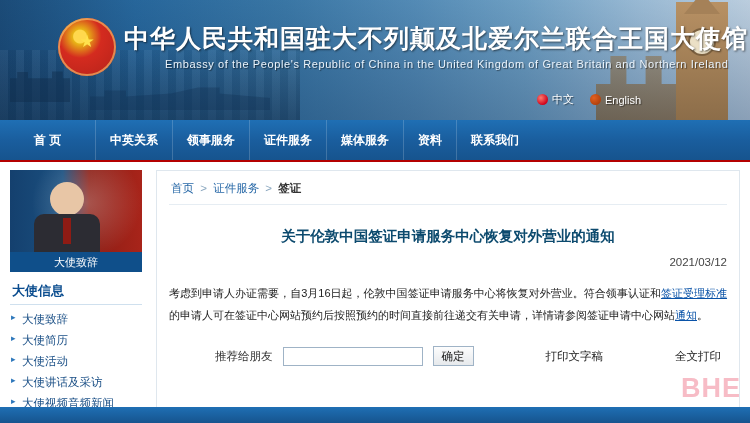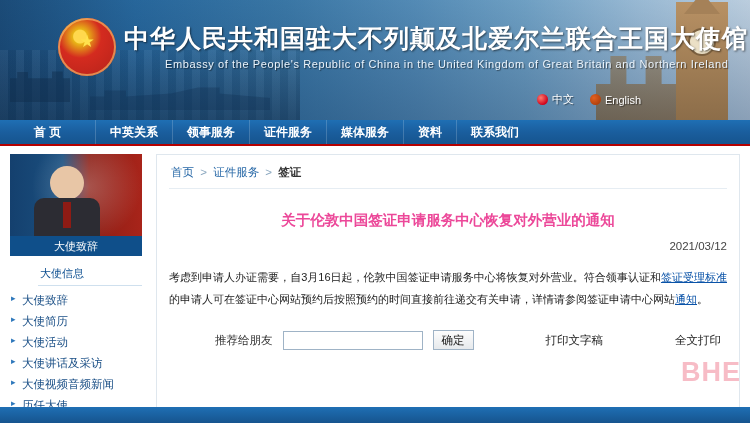--- a/index.html
+++ b/index.html
@@ -89,21 +89,21 @@
   }
   .lang .item{ display:flex; align-items:center; gap:4px; cursor:pointer; }
   .dot-red{ width:11px; height:11px; border-radius:50%;
     background:radial-gradient(circle at 35% 35%, #ff7a6e, #d0021b 70%); display:inline-block;}
   .dot-blue{ width:11px; height:11px; border-radius:50%;
     background:radial-gradient(circle at 35% 35%, #e2601f, #b3420d 70%); display:inline-block;}
   .lang .txt{ color:#fff; text-shadow:1px 1px 1px rgba(0,0,0,.5); }
 
   
   .nav{
-    height:26px; width:750px;
+    height:42px; width:750px;
     background:linear-gradient(180deg,#1f6fb4 0%, #1a5e9e 50%, #16548e 100%);
     display:flex; align-items:stretch;
     border-bottom:2px solid #b40000;
   }
   .nav .cell{
     display:flex; align-items:center; justify-content:center;
     color:#ffffff; font-size:12px; font-weight:bold;
     padding:0 14px; white-space:nowrap; cursor:pointer;
     border-right:1px solid rgba(255,255,255,.18);
   }
@@ -136,23 +136,22 @@
   .amb-photo .tie{
     position:absolute; left:53px; top:48px; width:8px; height:26px;
     background:#8e1b14;
   }
   .amb-caption{
     width:132px; height:20px; background:#0f4f8a; color:#fff;
     font-size:11px; display:flex; align-items:center; justify-content:center;
   }
   .side-block{ margin-top:8px; }
   .side-head{
-    color:#0b4d8f; font-size:11px; font-weight:normal; padding:2px 0 4px 2px;
+    color:#0b4d8f; font-size:13px; font-weight:bold; padding:2px 0 4px 2px;
     border-bottom:1px solid #cfe0ee;
-    margin-left:28px;
   }
   .side-list{ list-style:none; margin:4px 0 0 0; padding:0; }
   .side-list li{
     font-size:11.5px; color:#1a4f86; padding:3px 0 3px 12px; position:relative;
     cursor:pointer; white-space:nowrap;
   }
   .side-list li:before{
     content:"\25B8"; position:absolute; left:1px; top:3px; color:#2d77bb; font-size:9px;
   }
 
@@ -163,21 +162,21 @@
   }
   .crumb{
     font-size:11.5px; color:#2a6aa8; padding:2px 0 8px 2px;
     border-bottom:1px solid #e6edf3;
   }
   .crumb a{ color:#2a6aa8; text-decoration:none; cursor:pointer;font-family:Liberation Serif, serif; }
   .crumb .sep{ color:#8aa7bf; margin:0 3px; }
   .crumb .cur{ color:#333; font-weight:bold; }
 
   .art-title{
-    text-align:center; font-size:14.5px; font-weight:bold; color:#ec4899;
+    text-align:center; font-size:14.5px; font-weight:bold; color:#0c4a6e;
     margin:22px 0 10px 0;
   }
   .art-date{ text-align:right; font-size:11.5px; color:#444; margin-bottom:14px; }
   .art-body{ font-size:11px; color:#222; line-height:2.0; text-align:justify; }
   .art-body a{ color:#0a53a8; text-decoration:underline; cursor:pointer; }
 
   .tools{
     display:flex; align-items:center; gap:10px; margin-top:20px; padding-left:46px;
   }
   .tools .lab{ font-size:11.5px; color:#333; }

